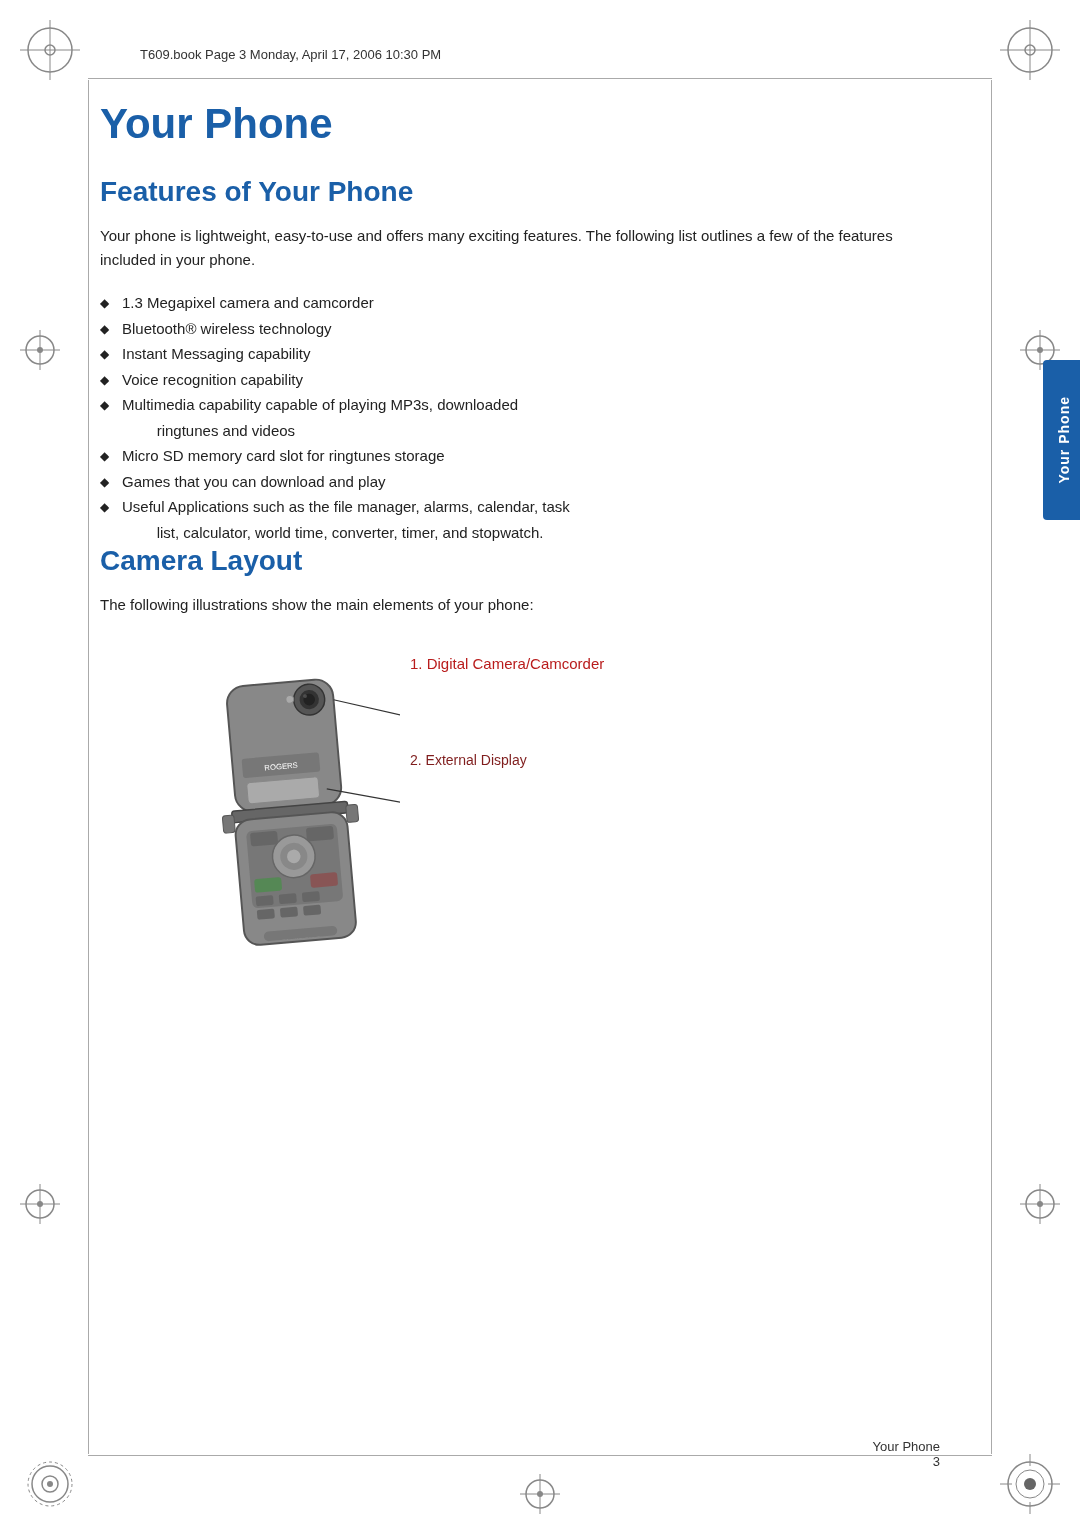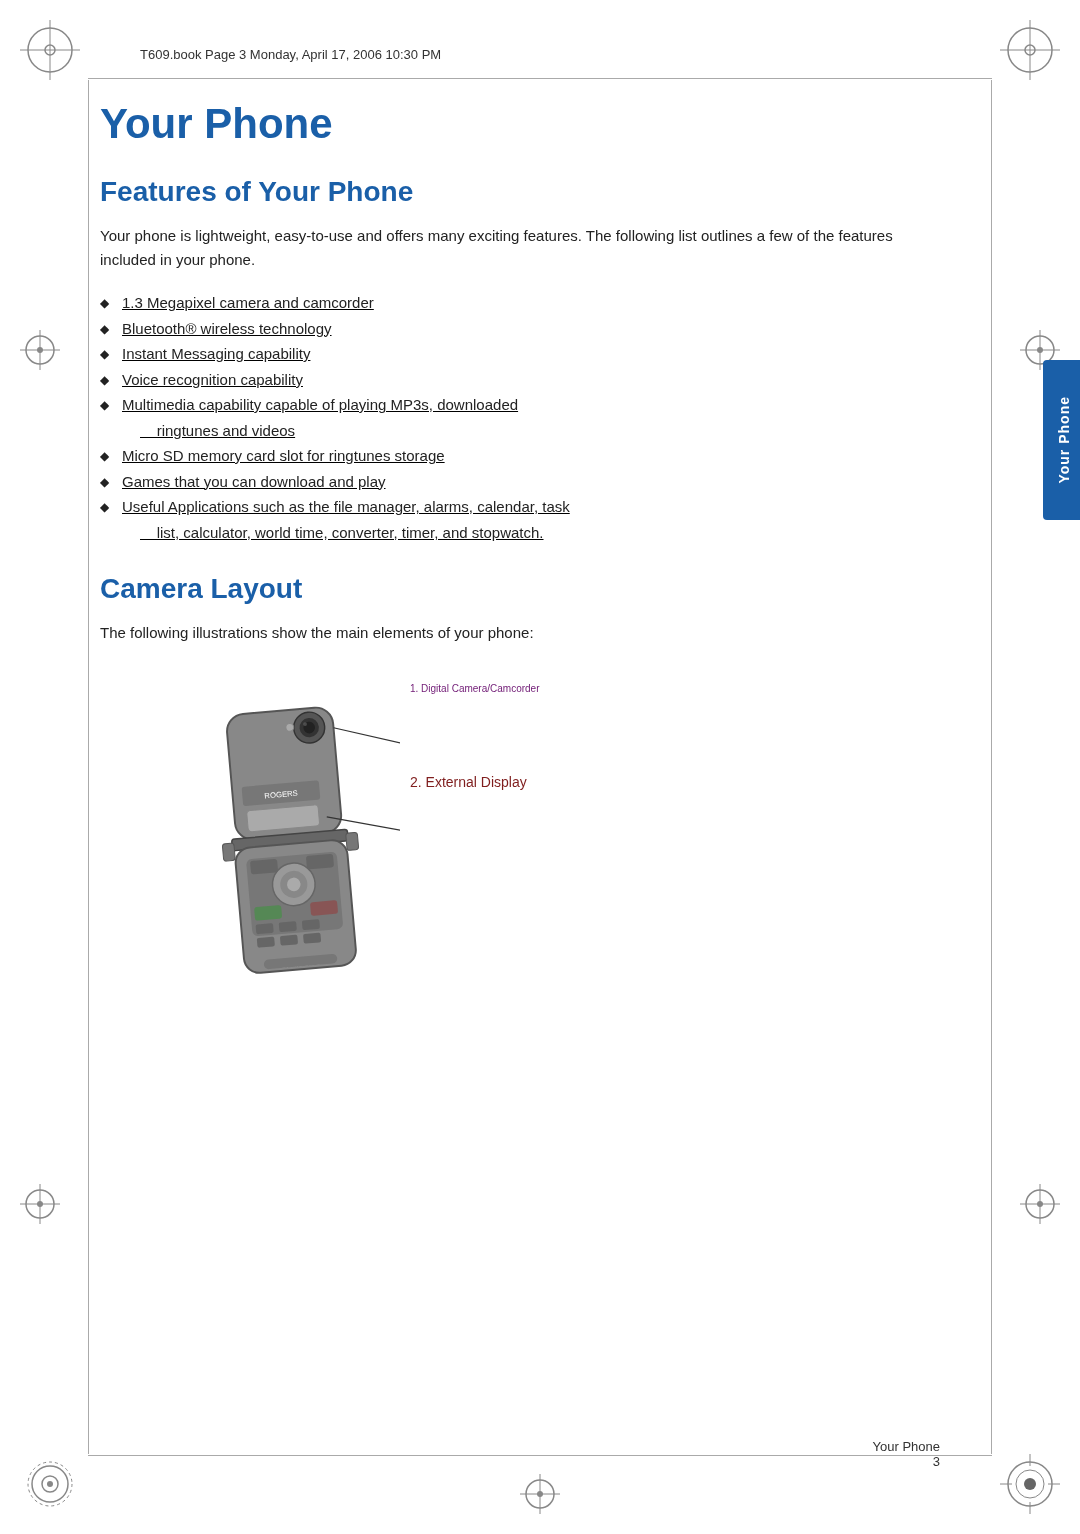--- a/index.html
+++ b/index.html
@@ -63,22 +63,20 @@
       font-size: 15px;
       color: #222222;
       line-height: 1.6;
       margin-bottom: 18px;
       font-family: Arial, Helvetica, sans-serif;
     }
 
     
     .feature-list {
       list-style: none;
-      margin-bottom: 28px;
-      text-decoration: underline;
     }
     .feature-list li {
       font-size: 15px;
       color: #222222;
       line-height: 1.7;
       padding-left: 22px;
       position: relative;
       font-family: Arial, Helvetica, sans-serif;
     }
     .feature-list li::before {
@@ -357,21 +355,21 @@
           <rect x="72" y="275" width="76" height="10" rx="5" fill="#777777"></rect>
         </g>
 
         <line x1="155" y1="38" x2="230" y2="55" stroke="#333333" stroke-width="1.2"></line>
 
         <line x1="148" y1="130" x2="230" y2="145" stroke="#333333" stroke-width="1.2"></line>
       </svg>
     </div>
 
     <div style="position:absolute; left:310px; top:20px;">
-      <div style="margin-bottom: 80px; font-size:10px; color:#701a75; font-family:Arial;">
+      <div style="margin-bottom: 80px; font-size:15px; color:#b91c1c; font-family:Arial;">
         <span>1. Digital Camera/Camcorder</span>
       </div>
       <div style="font-size:14px; color:#7f1d1d; font-family:Arial;">
         <span>2. External Display</span>
       </div>
     </div>
   </div>
 
 </div>
 

